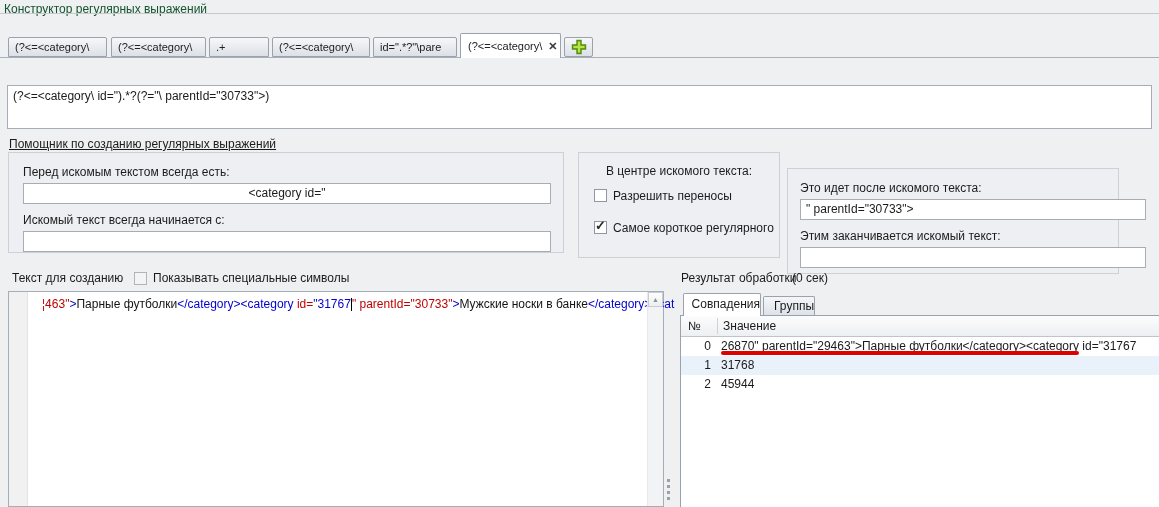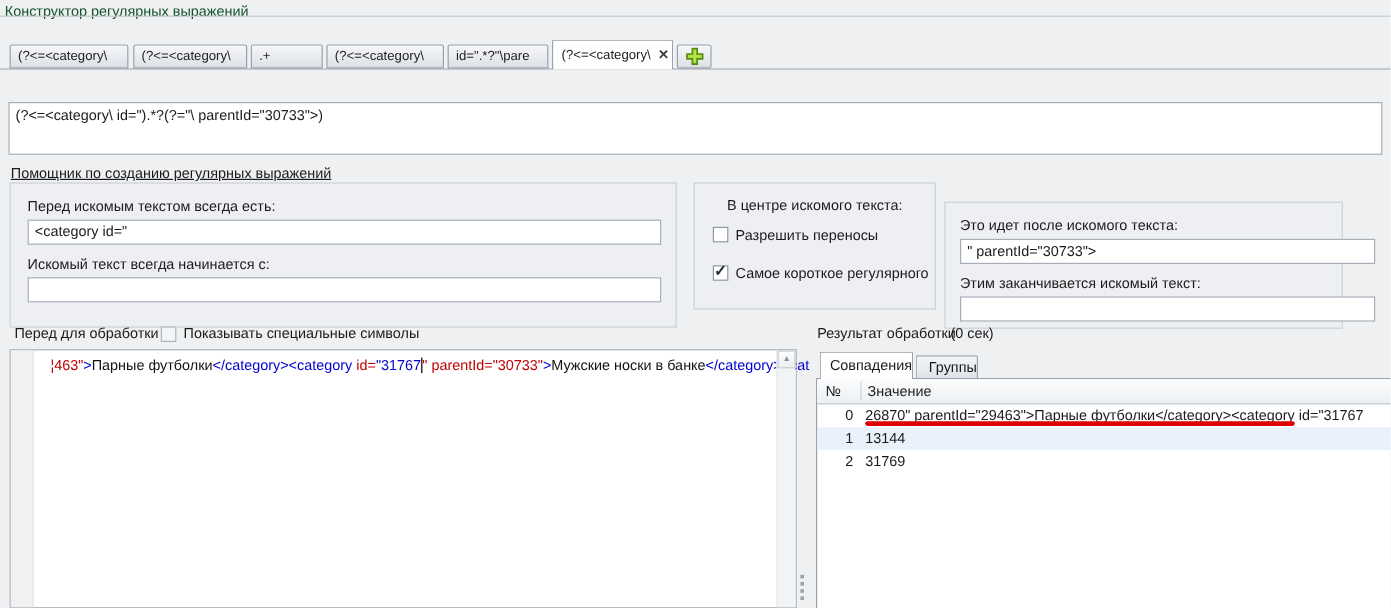--- a/index.html
+++ b/index.html
@@ -94,21 +94,21 @@
       <svg width="16" height="16" viewBox="0 0 16 16">
         <path d="M6 1.5h4v4.5h4.5v4H10v4.5H6V10H1.5V6H6z" fill="#a2d82a" stroke="#568a12" stroke-width="1.4"></path>
         <path d="M7 3h2v4h4v2H9v4H7V9H3V7h4z" fill="#c8ee62" opacity="0.55"></path>
       </svg>
     </div>
   </div>
 
   <div class="regex-box">(?&lt;=&lt;category\ id=").*?(?="\ parentId="30733"&gt;)</div>
   <div class="link">Помощник по созданию регулярных выражений</div>
 
-  <div class="gbox" style="left:8px;top:152px;width:556px;height:121px;">
+  <div class="gbox" style="left:8px;top:152px;width:556px;height:101px;text-align:center;">
     <div class="lbl" style="left:14px;top:12px;">Перед искомым текстом всегда есть:</div>
     <div class="tb" style="left:14px;top:30px;width:528px;height:21px;">&lt;category id="</div>
     <div class="lbl" style="left:14px;top:60px;">Искомый текст всегда начинается с:</div>
     <div class="tb" style="left:14px;top:78px;width:528px;height:21px;"></div>
   </div>
 
   <div class="gbox" style="left:578px;top:152px;width:202px;height:106px;">
     <div class="lbl" style="left:0;top:11px;width:100%;text-align:center;">В центре искомого текста:</div>
     <div class="cb" style="left:15px;top:36px;">
       
@@ -120,21 +120,21 @@
     <div class="lbl" style="left:34px;top:68px;">Самое короткое регулярного</div>
   </div>
 
   <div class="gbox" style="left:787px;top:168px;width:332px;height:106px;">
     <div class="lbl" style="left:12px;top:12px;">Это идет после искомого текста:</div>
     <div class="tb" style="left:12px;top:30px;width:346px;height:21px;">" parentId="30733"&gt;</div>
     <div class="lbl" style="left:12px;top:60px;">Этим заканчивается искомый текст:</div>
     <div class="tb" style="left:12px;top:78px;width:346px;height:21px;"></div>
   </div>
 
-  <div class="lbl" style="left:12px;top:271px;">Перед для обработки</div>
+  <div class="lbl" style="left:12px;top:271px;">Текст для созданию</div>
   <div class="cb gray" style="left:134px;top:272px;">
     
   </div>
   <div class="lbl" style="left:153px;top:271px;">Показывать специальные символы</div>
 
   <div class="src">
     <div class="src-gutter"></div>
     <div class="src-text"><span class="seg-attr">¦463"</span><span class="seg-tag">&gt;</span><span class="seg-text">Парные футболки</span><span class="seg-tag">&lt;/category&gt;</span><span class="seg-tag">&lt;category</span><span class="seg-text"> </span><span class="seg-attr">id=</span><span class="seg-value">"31767</span><span class="caret"></span><span class="seg-attr">"</span><span class="seg-attr"> parentId="30733"</span><span class="seg-tag">&gt;</span><span class="seg-text">Мужские носки в банке</span><span class="seg-tag">&lt;/category&gt;</span><span class="seg-tag">&lt;cat</span></div>
     <div class="src-sb">
       <div class="sb-btn">
@@ -162,21 +162,21 @@
       <span class="col-div"></span>
       <span class="col-val-h">Значение</span>
     </div>
     <div class="res-row" style="top:21px;">
       <span class="row-num">0</span>
       <span class="row-val">26870" parentId="29463"&gt;Парные футболки&lt;/category&gt;&lt;category id="31767</span>
     </div>
     <div class="red-line"></div>
     <div class="res-row alt" style="top:40px;">
       <span class="row-num">1</span>
-      <span class="row-val">13144</span>
+      <span class="row-val">31768</span>
     </div>
     <div class="res-row" style="top:59px;">
       <span class="row-num">2</span>
-      <span class="row-val">31769</span>
+      <span class="row-val">45944</span>
     </div>
   </div>
 
 </div>
 
 </body></html>

